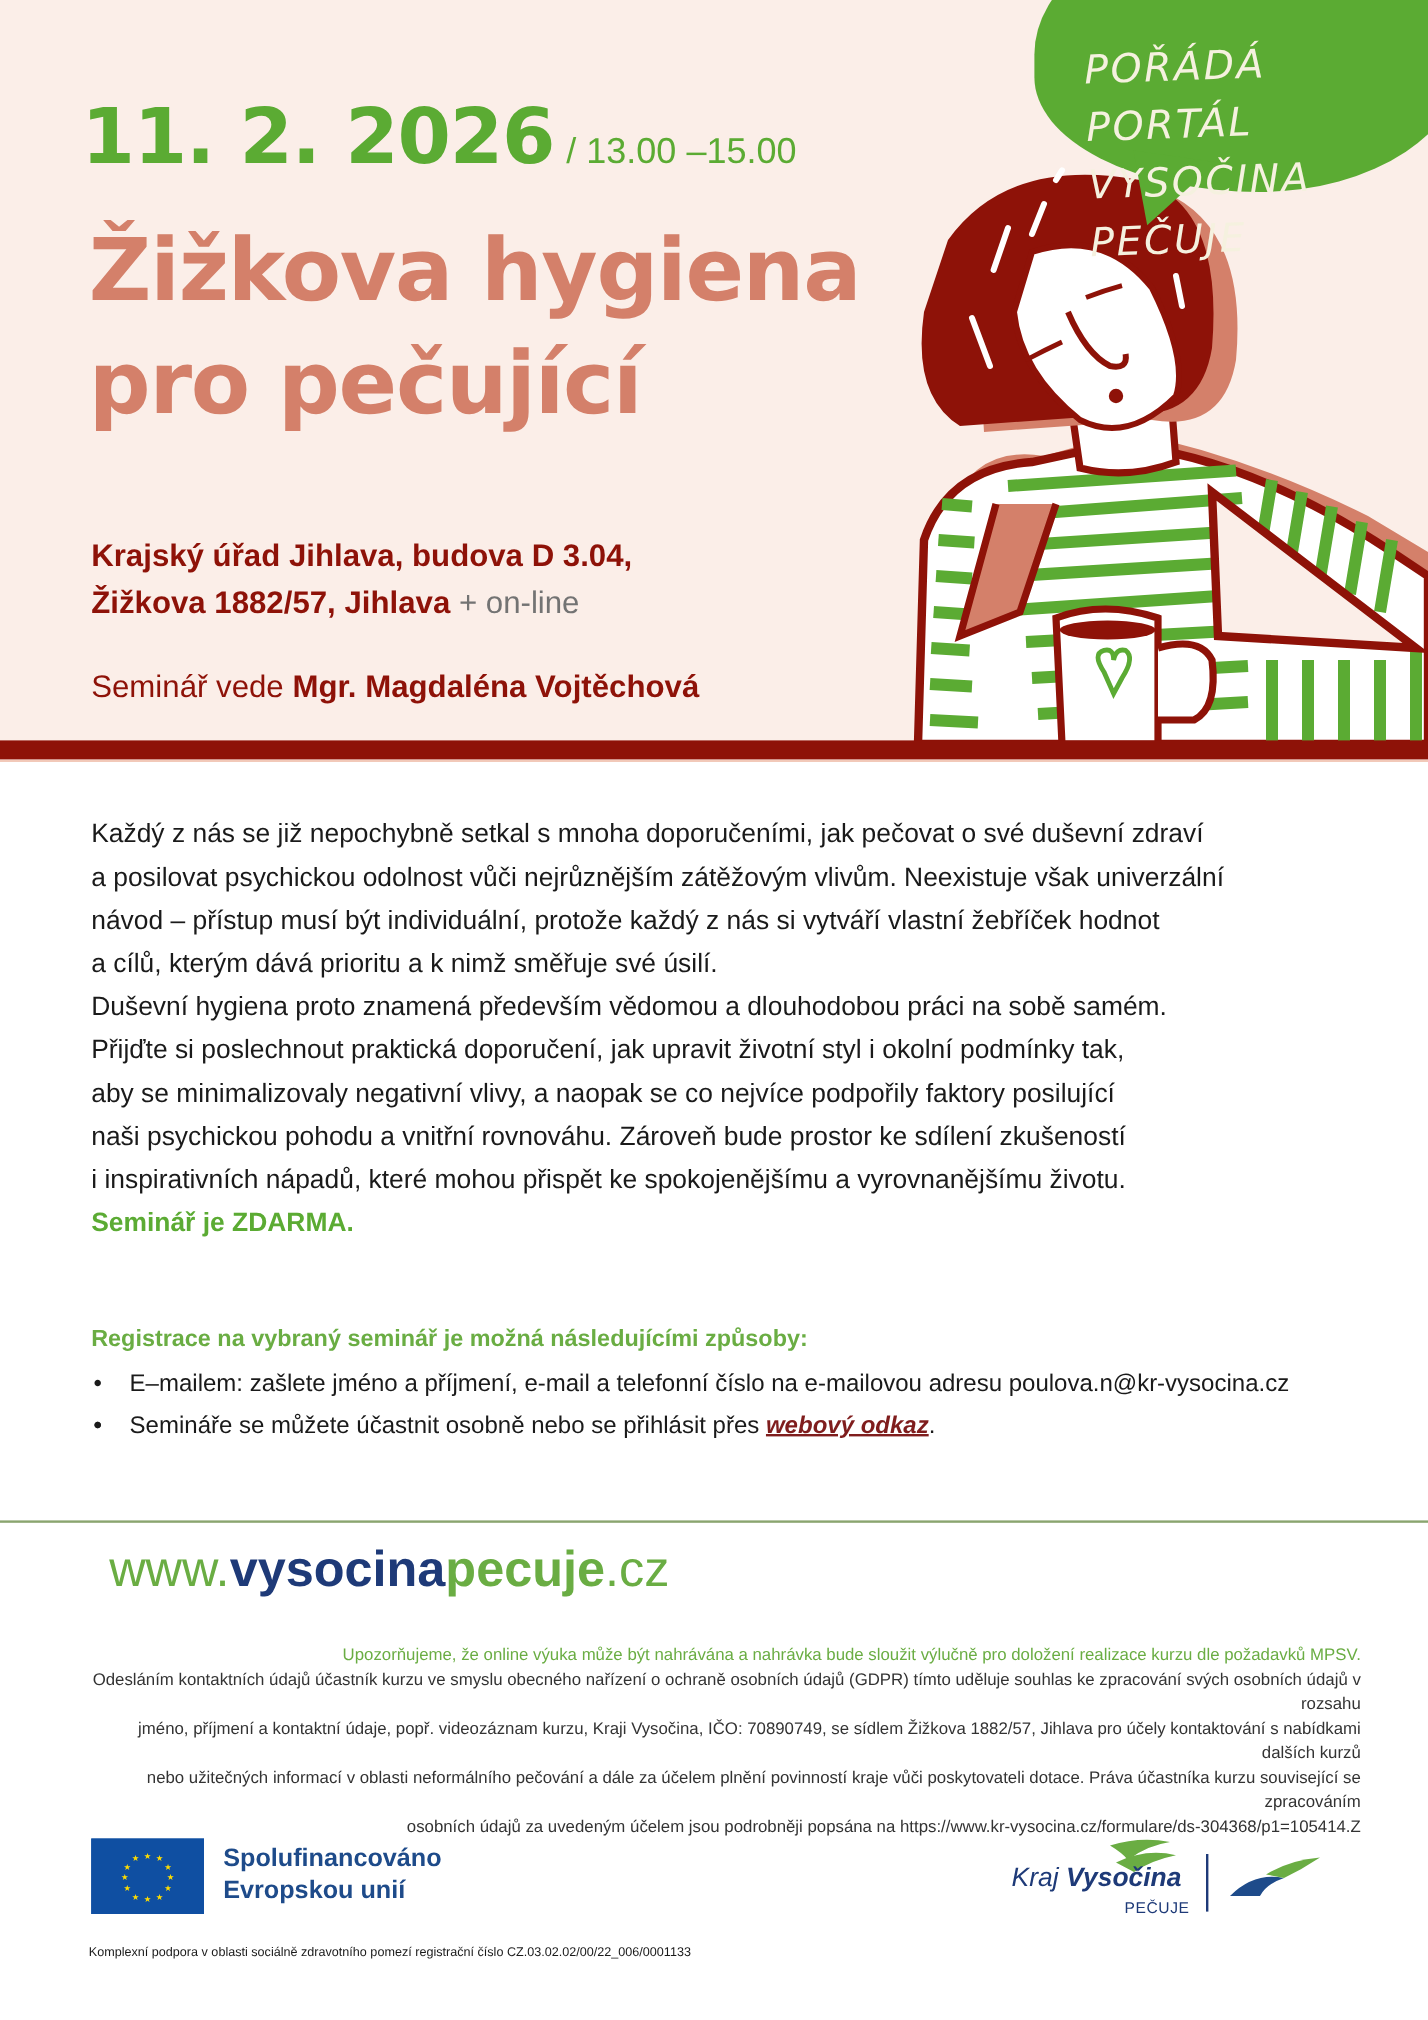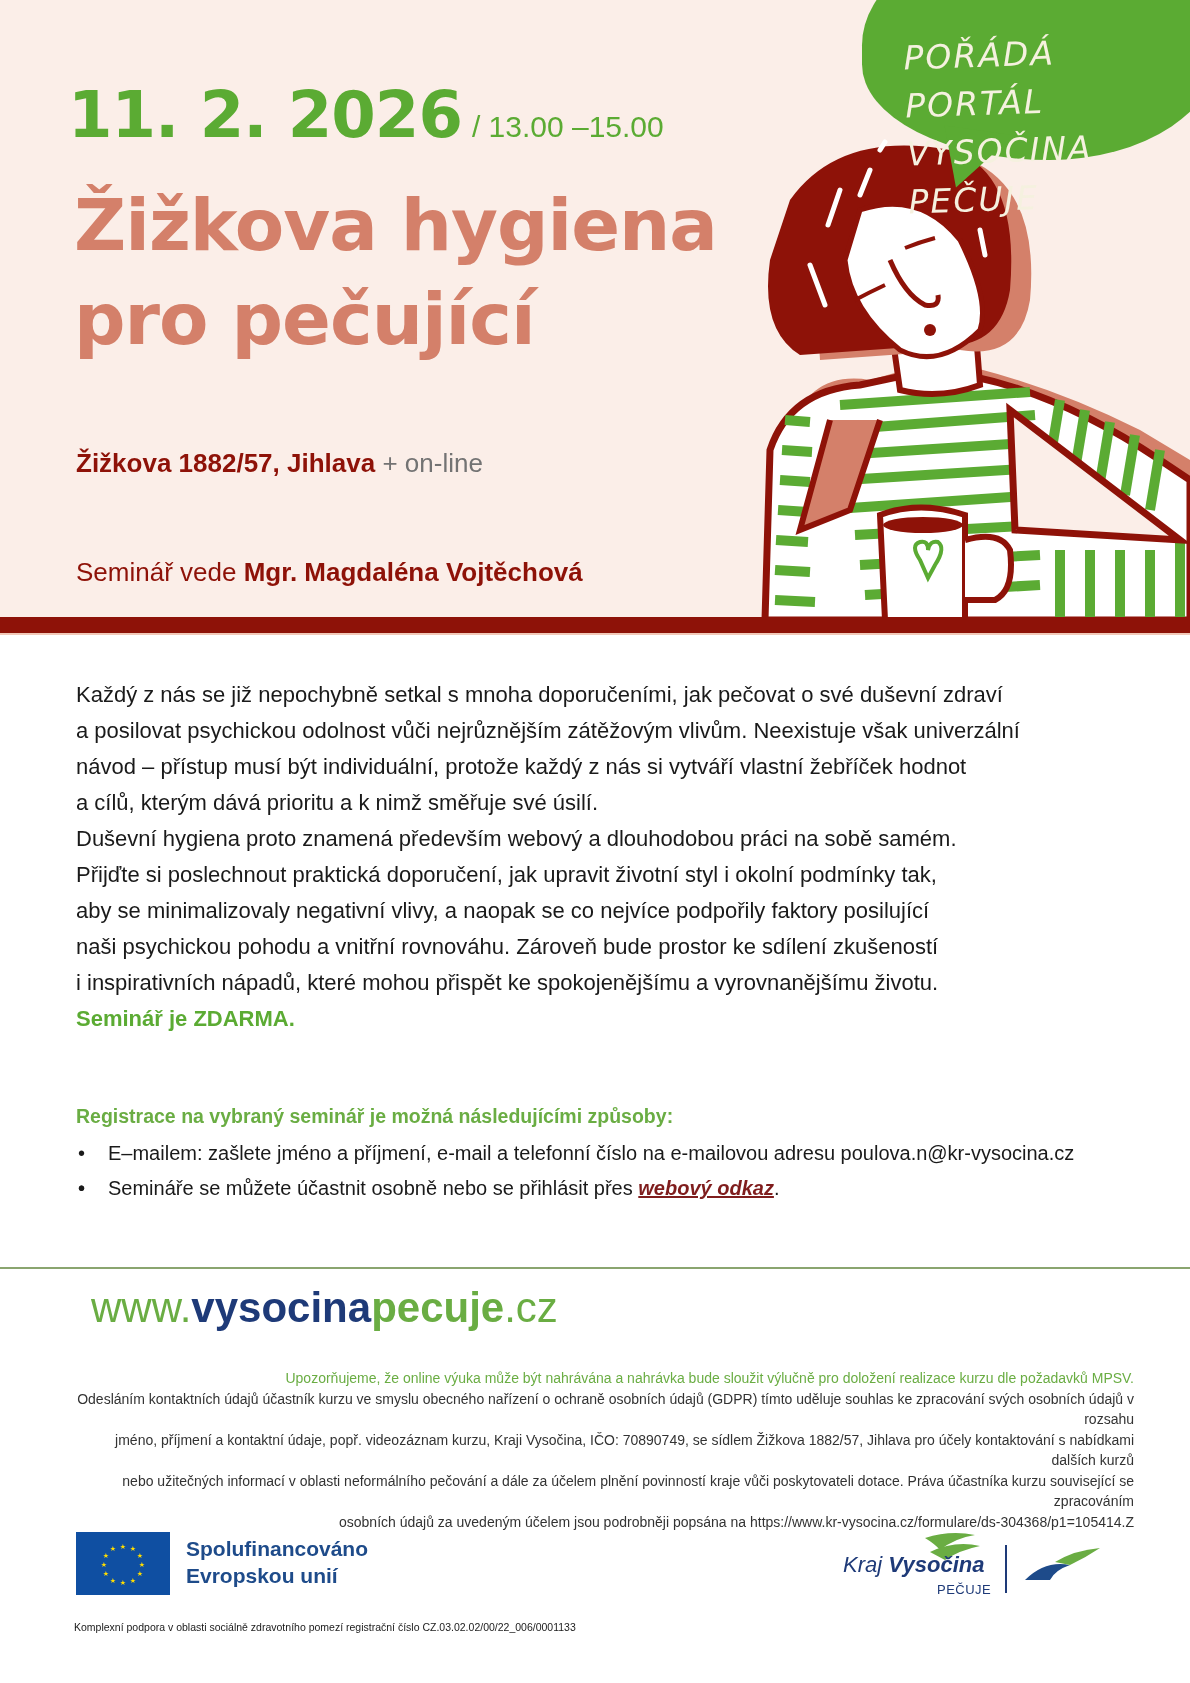--- a/index.html
+++ b/index.html
@@ -65,20 +65,21 @@
   <div class="date-line">
     <span class="date-big">11. 2. 2026</span><span class="date-time">/ 13.00 –15.00</span>
   </div>
 
   <div class="title">
     <div>Žižkova hygiena</div>
     <div>pro pečující</div>
   </div>
 
   <div class="location">
+    <div>Krajský úřad Jihlava, budova D 3.04,</div>
     <div><span>Žižkova 1882/57, Jihlava</span><span class="online"> + on-line</span></div>
   </div>
 
   <div class="lecturer">
     <span>Seminář vede </span><b>Mgr. Magdaléna Vojtěchová</b>
   </div>
 
   <svg class="illustration" viewBox="0 0 450 490" xmlns="http://www.w3.org/2000/svg">
 
     <path d="M40 490 L50 300 Q70 240 130 250 L200 230 Q300 250 400 300 L450 330 L450 490 Z" fill="#d4806a"></path>
@@ -151,21 +152,21 @@
   </div>
 </div>
 <div class="hero-band"></div>
 <div class="hero-band-edge"></div>
 
 <div class="body-text">
   <p>Každý z nás se již nepochybně setkal s mnoha doporučeními, jak pečovat o své duševní zdraví</p>
   <p>a posilovat psychickou odolnost vůči nejrůznějším zátěžovým vlivům. Neexistuje však univerzální</p>
   <p>návod – přístup musí být individuální, protože každý z nás si vytváří vlastní žebříček hodnot</p>
   <p>a cílů, kterým dává prioritu a k nimž směřuje své úsilí.</p>
-  <p>Duševní hygiena proto znamená především webový a dlouhodobou práci na sobě samém.</p>
+  <p>Duševní hygiena proto znamená především vědomou a dlouhodobou práci na sobě samém.</p>
   <p>Přijďte si poslechnout praktická doporučení, jak upravit životní styl i okolní podmínky tak,</p>
   <p>aby se minimalizovaly negativní vlivy, a naopak se co nejvíce podpořily faktory posilující</p>
   <p>naši psychickou pohodu a vnitřní rovnováhu. Zároveň bude prostor ke sdílení zkušeností</p>
   <p>i inspirativních nápadů, které mohou přispět ke spokojenějšímu a vyrovnanějšímu životu.</p>
   <p class="free">Seminář je ZDARMA.</p>
 </div>
 
 <div class="reg-title">Registrace na vybraný seminář je možná následujícími způsoby:</div>
 <ul class="reg-list">
   <li>

